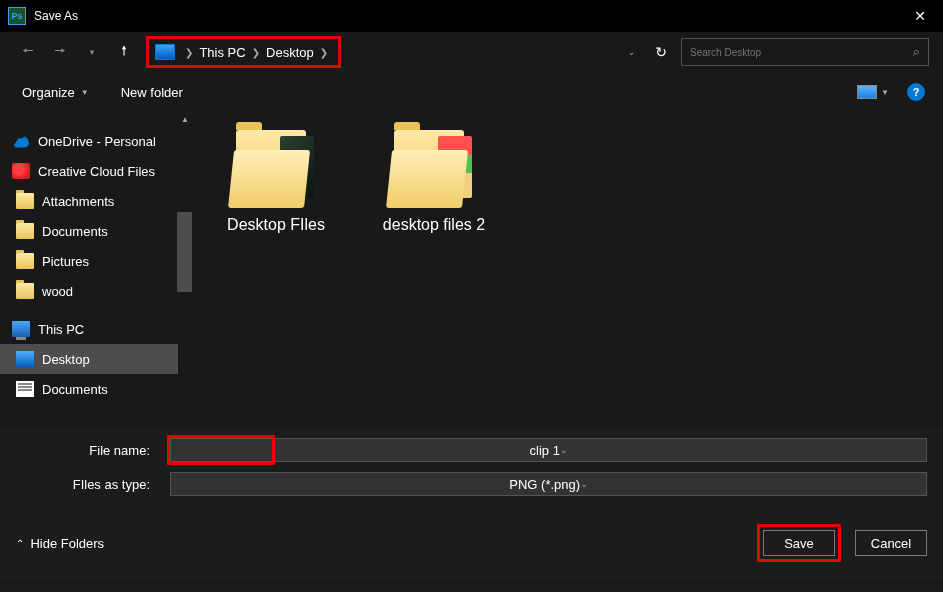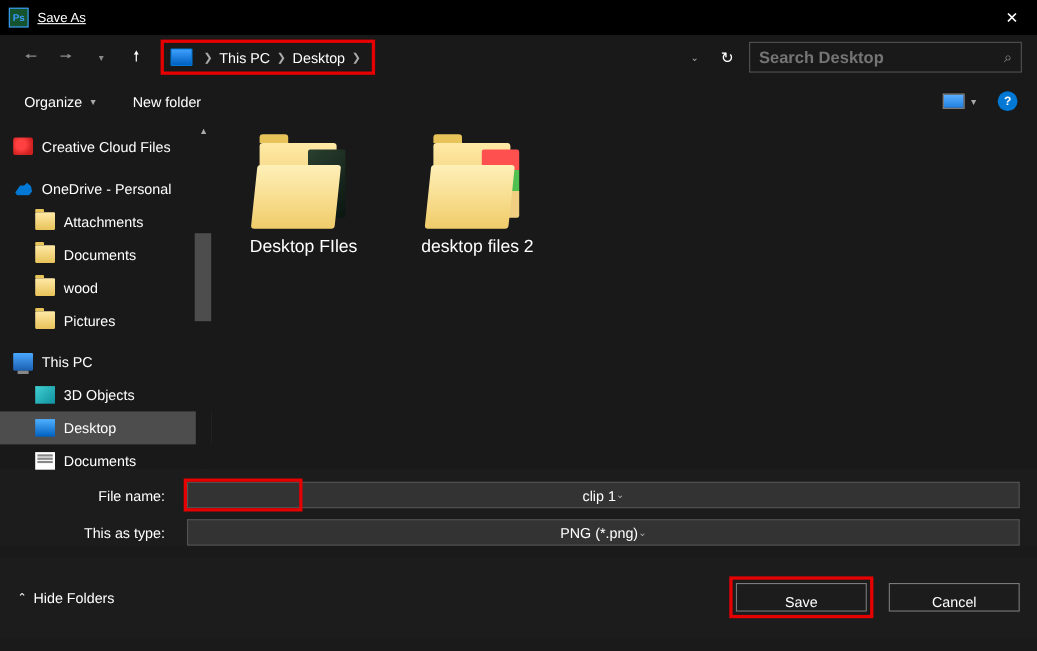--- a/index.html
+++ b/index.html
@@ -1,49 +1,49 @@
 <!DOCTYPE html>
 <html><head>
 <meta charset="utf-8">
 <style>
 * { margin:0; padding:0; box-sizing:border-box; font-family:'Segoe UI',Tahoma,sans-serif; }
 body { background:#1a1a1a; width:943px; height:592px; overflow:hidden; color:#fff; font-size:13px; }
 .titlebar { height:32px; background:#000; display:flex; align-items:center; padding:0 0 0 8px; }
 .ps-icon { width:18px; height:18px; background:#14532d; border:1px solid #3b9cff; display:flex; align-items:center; justify-content:center; font-size:9px; font-weight:bold; color:#3b9cff; margin-right:8px; }
-.titlebar-title { flex:1; font-size:12px;text-decoration:underline; }
+.titlebar-title { flex:1; font-size:12px; }
 .close-btn { width:46px; height:32px; display:flex; align-items:center; justify-content:center; font-size:14px; }
 .navbar { height:40px; display:flex; align-items:center; padding:0 14px; gap:4px; background:#191919; }
 .nav-arrow { width:28px; height:28px; display:flex; align-items:center; justify-content:center; color:#888; }
 .nav-arrow.active { color:#fff; }
 .breadcrumb-wrap { border:3px solid #e60000; display:flex; align-items:center; height:32px; margin-left:4px; padding:0 6px; position:relative; }
 .breadcrumb-wrap::before { content:''; position:absolute; left:-3px; top:-12px; width:calc(100% + 6px); height:6px; border-top:3px solid #e60000; border-left:3px solid #e60000; border-right:3px solid #e60000; display:none; }
 .bc-icon { width:20px; height:16px; background:#0078d4; margin-right:6px; border-radius:1px; position:relative; }
 .bc-icon::before { content:''; position:absolute; top:1px; left:1px; right:1px; bottom:1px; background:linear-gradient(#40a0ff,#0060c0); }
 .bc-sep { color:#aaa; margin:0 4px; font-size:10px; }
 .bc-item { color:#fff; padding:0 2px; }
 .addr-spacer { flex:1; }
 .addr-drop { color:#aaa; font-size:9px; margin:0 6px; }
 .refresh { color:#fff; margin:0 10px; font-size:14px; }
 .searchbox { width:248px; height:28px; background:#191919; border:1px solid #535353; display:flex; align-items:center; padding:0 8px; color:#888; }
-.searchbox input { background:transparent; border:none; color:#f9a8d4; flex:1; outline:none; font-size:15px;font-weight:bold; }
+.searchbox input { background:transparent; border:none; color:#f9a8d4; flex:1; outline:none; font-size:10px; }
 .search-glyph { color:#888; font-size:13px; }
 .toolbar { height:40px; display:flex; align-items:center; padding:0 18px; background:#191919; }
 .tool-btn { color:#fff; padding:4px 4px; display:flex; align-items:center; gap:6px; margin-right:24px; }
 .tool-drop { font-size:8px; color:#aaa; }
 .spacer { flex:1; }
 .view-icon { width:20px; height:14px; background:linear-gradient(#5bb0ff,#2080e0); margin-right:4px; border:1px solid #888; }
 .help { width:18px; height:18px; border-radius:50%; background:#0078d4; display:flex; align-items:center; justify-content:center; font-size:11px; margin-left:18px; color:#fff; font-weight:bold; }
 .body { display:flex; height:314px; background:#191919; }
 .sidebar { width:192px; position:relative; }
 .sb-scroll { position:absolute; right:0; top:0; width:14px; height:100%; background:#191919; }
 .sb-scroll-up { width:14px; height:14px; display:flex; align-items:center; justify-content:center; color:#aaa; font-size:8px; }
 .sb-thumb { position:absolute; right:0; top:100px; width:15px; height:80px; background:#4d4d4d; }
 .tree { padding-top:6px; }
 .tree-item { height:30px; display:flex; align-items:center; padding-left:12px; gap:8px; color:#fff; white-space:nowrap; overflow:hidden; }
-.tree-item.indent { padding-left:32px; }
+.tree-item.indent { padding-left:16px; }
 .tree-item.selected { background:#4d4d4d; }
 .ico { width:18px; height:16px; flex-shrink:0; }
 .ico-folder { background:linear-gradient(#ffe9a6,#e8c35a); border-radius:1px; position:relative; }
 .ico-folder::before { content:''; position:absolute; top:-3px; left:0; width:8px; height:3px; background:#e8c35a; border-radius:1px 1px 0 0; }
 .ico-cc { background:radial-gradient(circle at 40% 40%, #ff4040 30%, #d02020 70%); border-radius:2px; }
 .ico-od { background:#0078d4; clip-path:polygon(20% 60%, 35% 35%, 55% 35%, 70% 20%, 90% 40%, 95% 70%, 80% 90%, 20% 90%, 10% 75%); }
 .ico-pc { background:linear-gradient(#4aa8ff,#1a5fb0); border-radius:1px; position:relative; }
 .ico-pc::after { content:''; position:absolute; bottom:-3px; left:4px; right:4px; height:3px; background:#888; }
 .ico-3d { background:linear-gradient(135deg,#40d0d0,#1090a0); }
 .ico-desk { background:linear-gradient(#50b0ff,#0060c0); }
@@ -62,21 +62,21 @@
 .bottom { background:#1c1c1c; padding:12px 16px 0; }
 .form-row { display:flex; align-items:center; margin-bottom:10px;gap:12px; }
 .form-label { width:142px; text-align:right; padding-right:8px; color:#fff; }
 .form-field { flex:1; position:relative; }
 .combo { width:100%; height:24px; background:#333; border:1px solid #535353; color:#fff; padding:0 8px; display:flex; align-items:center; justify-content:center; }
 .combo-arrow { font-size:9px; color:#aaa; }
 .filename-highlight { position:absolute; left:-3px; top:-3px; width:108px; height:30px; border:3px solid #e60000; pointer-events:none; }
 .footer { display:flex; align-items:center; padding:18px 16px; background:#1c1c1c; }
 .hide-folders { display:flex; align-items:center; gap:6px; color:#fff; }
 .hf-arrow { font-size:10px; }
-.btn { width:119px; height:26px; border:1px solid #7a7a7a; background:#1c1c1c; color:#fff; display:flex; align-items:flex-end; justify-content:center; margin-left:14px; }
+.btn { width:72px; height:26px; border:1px solid #7a7a7a; background:#1c1c1c; color:#fff; display:flex; align-items:center; justify-content:center; margin-left:14px; }
 .save-highlight { border:3px solid #e60000; padding:3px; }
 </style>
 </head>
 <body>
 
 <div class="titlebar">
   <div class="ps-icon">Ps</div>
   <div class="titlebar-title">Save As</div>
   <div class="close-btn">✕</div>
 </div>
@@ -113,51 +113,47 @@
   </div>
   <div class="spacer"></div>
   <div class="view-icon"></div>
   <span class="tool-drop">▼</span>
   <div class="help">?</div>
 </div>
 
 <div class="body">
   <div class="sidebar">
     <div class="tree">
+      <div class="tree-item" style="margin-top:8px;">
+          <div class="ico ico-od"></div>
+          <span>OneDrive - Personal</span>
+        </div>
       <div class="tree-item">
           <div class="ico ico-cc"></div>
           <span>Creative Cloud Files</span>
         </div>
-      <div class="tree-item" style="margin-top:8px;">
-          <div class="ico ico-od"></div>
-          <span>OneDrive - Personal</span>
-        </div>
       <div class="tree-item indent">
           <div class="ico ico-folder"></div>
           <span>Attachments</span>
         </div>
       <div class="tree-item indent">
           <div class="ico ico-folder"></div>
           <span>Documents</span>
         </div>
       <div class="tree-item indent">
           <div class="ico ico-folder"></div>
+          <span>Pictures</span>
+        </div>
+      <div class="tree-item indent">
+          <div class="ico ico-folder"></div>
           <span>wood</span>
-        </div>
-      <div class="tree-item indent">
-          <div class="ico ico-folder"></div>
-          <span>Pictures</span>
         </div>
       <div class="tree-item" style="margin-top:8px;">
           <div class="ico ico-pc"></div>
           <span>This PC</span>
-        </div>
-      <div class="tree-item indent">
-          <div class="ico ico-3d"></div>
-          <span>3D Objects</span>
         </div>
       <div class="tree-item indent selected">
           <div class="ico ico-desk"></div>
           <span>Desktop</span>
         </div>
       <div class="tree-item indent">
           <div class="ico ico-doc"></div>
           <span>Documents</span>
         </div>
     </div>
@@ -191,21 +187,21 @@
     <div class="form-label">File name:</div>
     <div class="form-field">
       <div class="filename-highlight"></div>
       <div class="combo">
         <span>clip 1</span>
         <span class="combo-arrow">⌄</span>
       </div>
     </div>
   </div>
   <div class="form-row">
-    <div class="form-label">This as type:</div>
+    <div class="form-label">FIles as type:</div>
     <div class="form-field">
       <div class="combo">
         <span>PNG (*.png)</span>
         <span class="combo-arrow">⌄</span>
       </div>
     </div>
   </div>
 </div>
 
 <div class="footer">

